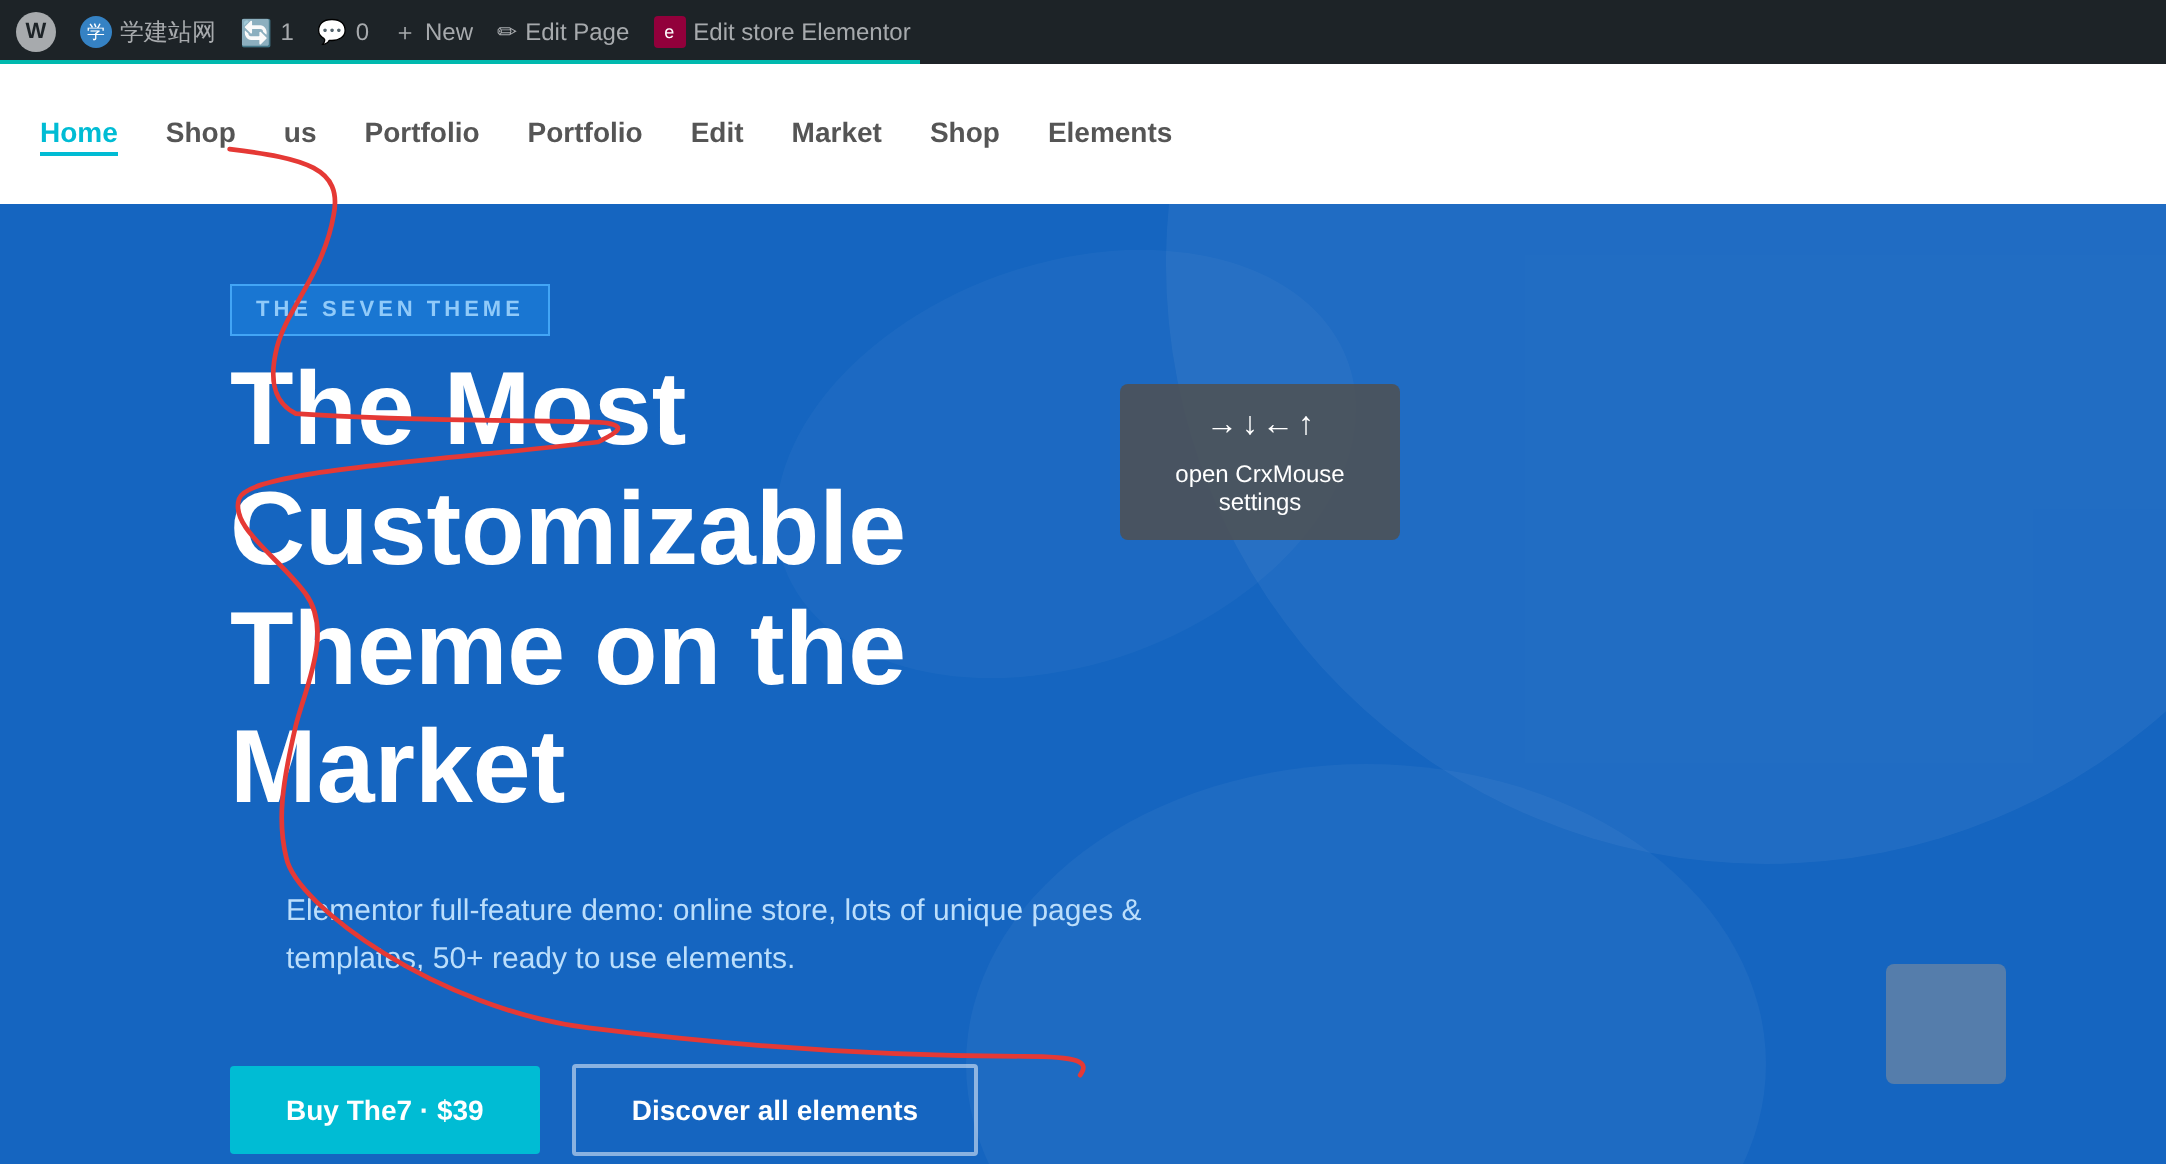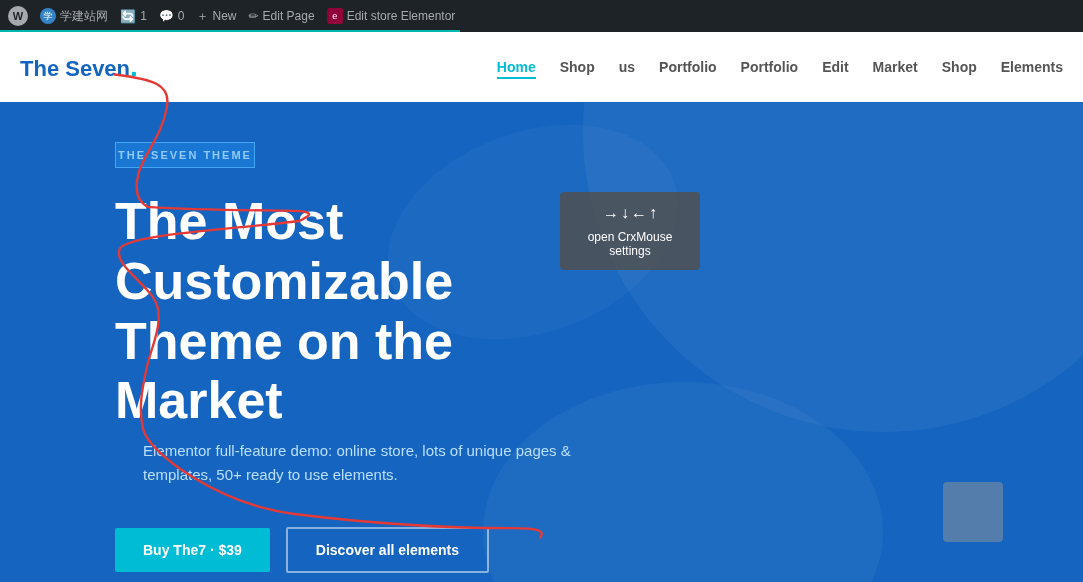--- a/index.html
+++ b/index.html
@@ -110,31 +110,31 @@
     }
 
     .theme-badge {
       display: inline-block;
       background: #1976d2;
       border: 1px solid #42a5f5;
       color: #90caf9;
       font-size: 11px;
       font-weight: bold;
       letter-spacing: 2px;
-      padding: 6px 2px;
-      margin-bottom: 24px;
+      padding: 6px 12px;
+      margin-bottom: 8px;
     }
 
     .hero-title {
       font-size: 52px;
       font-weight: 900;
       color: white;
       line-height: 1.15;
       max-width: 500px;
-      margin-bottom: 8px;
+      margin-bottom: 29px;
     }
 
     .hero-desc {
       color: #bbdefb;
       font-size: 15px;
       line-height: 1.6;
       max-width: 480px;
       margin-bottom: 40px;
       margin-left: 28px;
     }
@@ -254,23 +254,20 @@
   <div class="teal-line"></div>
 </div>
 
 <div id="website">
 
   <div class="bg-shape bg-shape-1"></div>
   <div class="bg-shape bg-shape-2"></div>
   <div class="bg-shape bg-shape-3"></div>
 
   <div id="nav">
-    <div class="logo">
-      <span>The Seven</span><span class="dot">.</span>
-    </div>
     <ul class="nav-menu">
       <li><a href="#" class="active">Home</a></li>
       <li><a href="#">Shop</a></li>
       <li><a href="#">us</a></li>
       <li><a href="#">Portfolio</a></li>
       <li><a href="#">Portfolio</a></li>
       <li><a href="#">Edit</a></li>
       <li><a href="#">Market</a></li>
       <li><a href="#">Shop</a></li>
       <li><a href="#">Elements</a></li>

